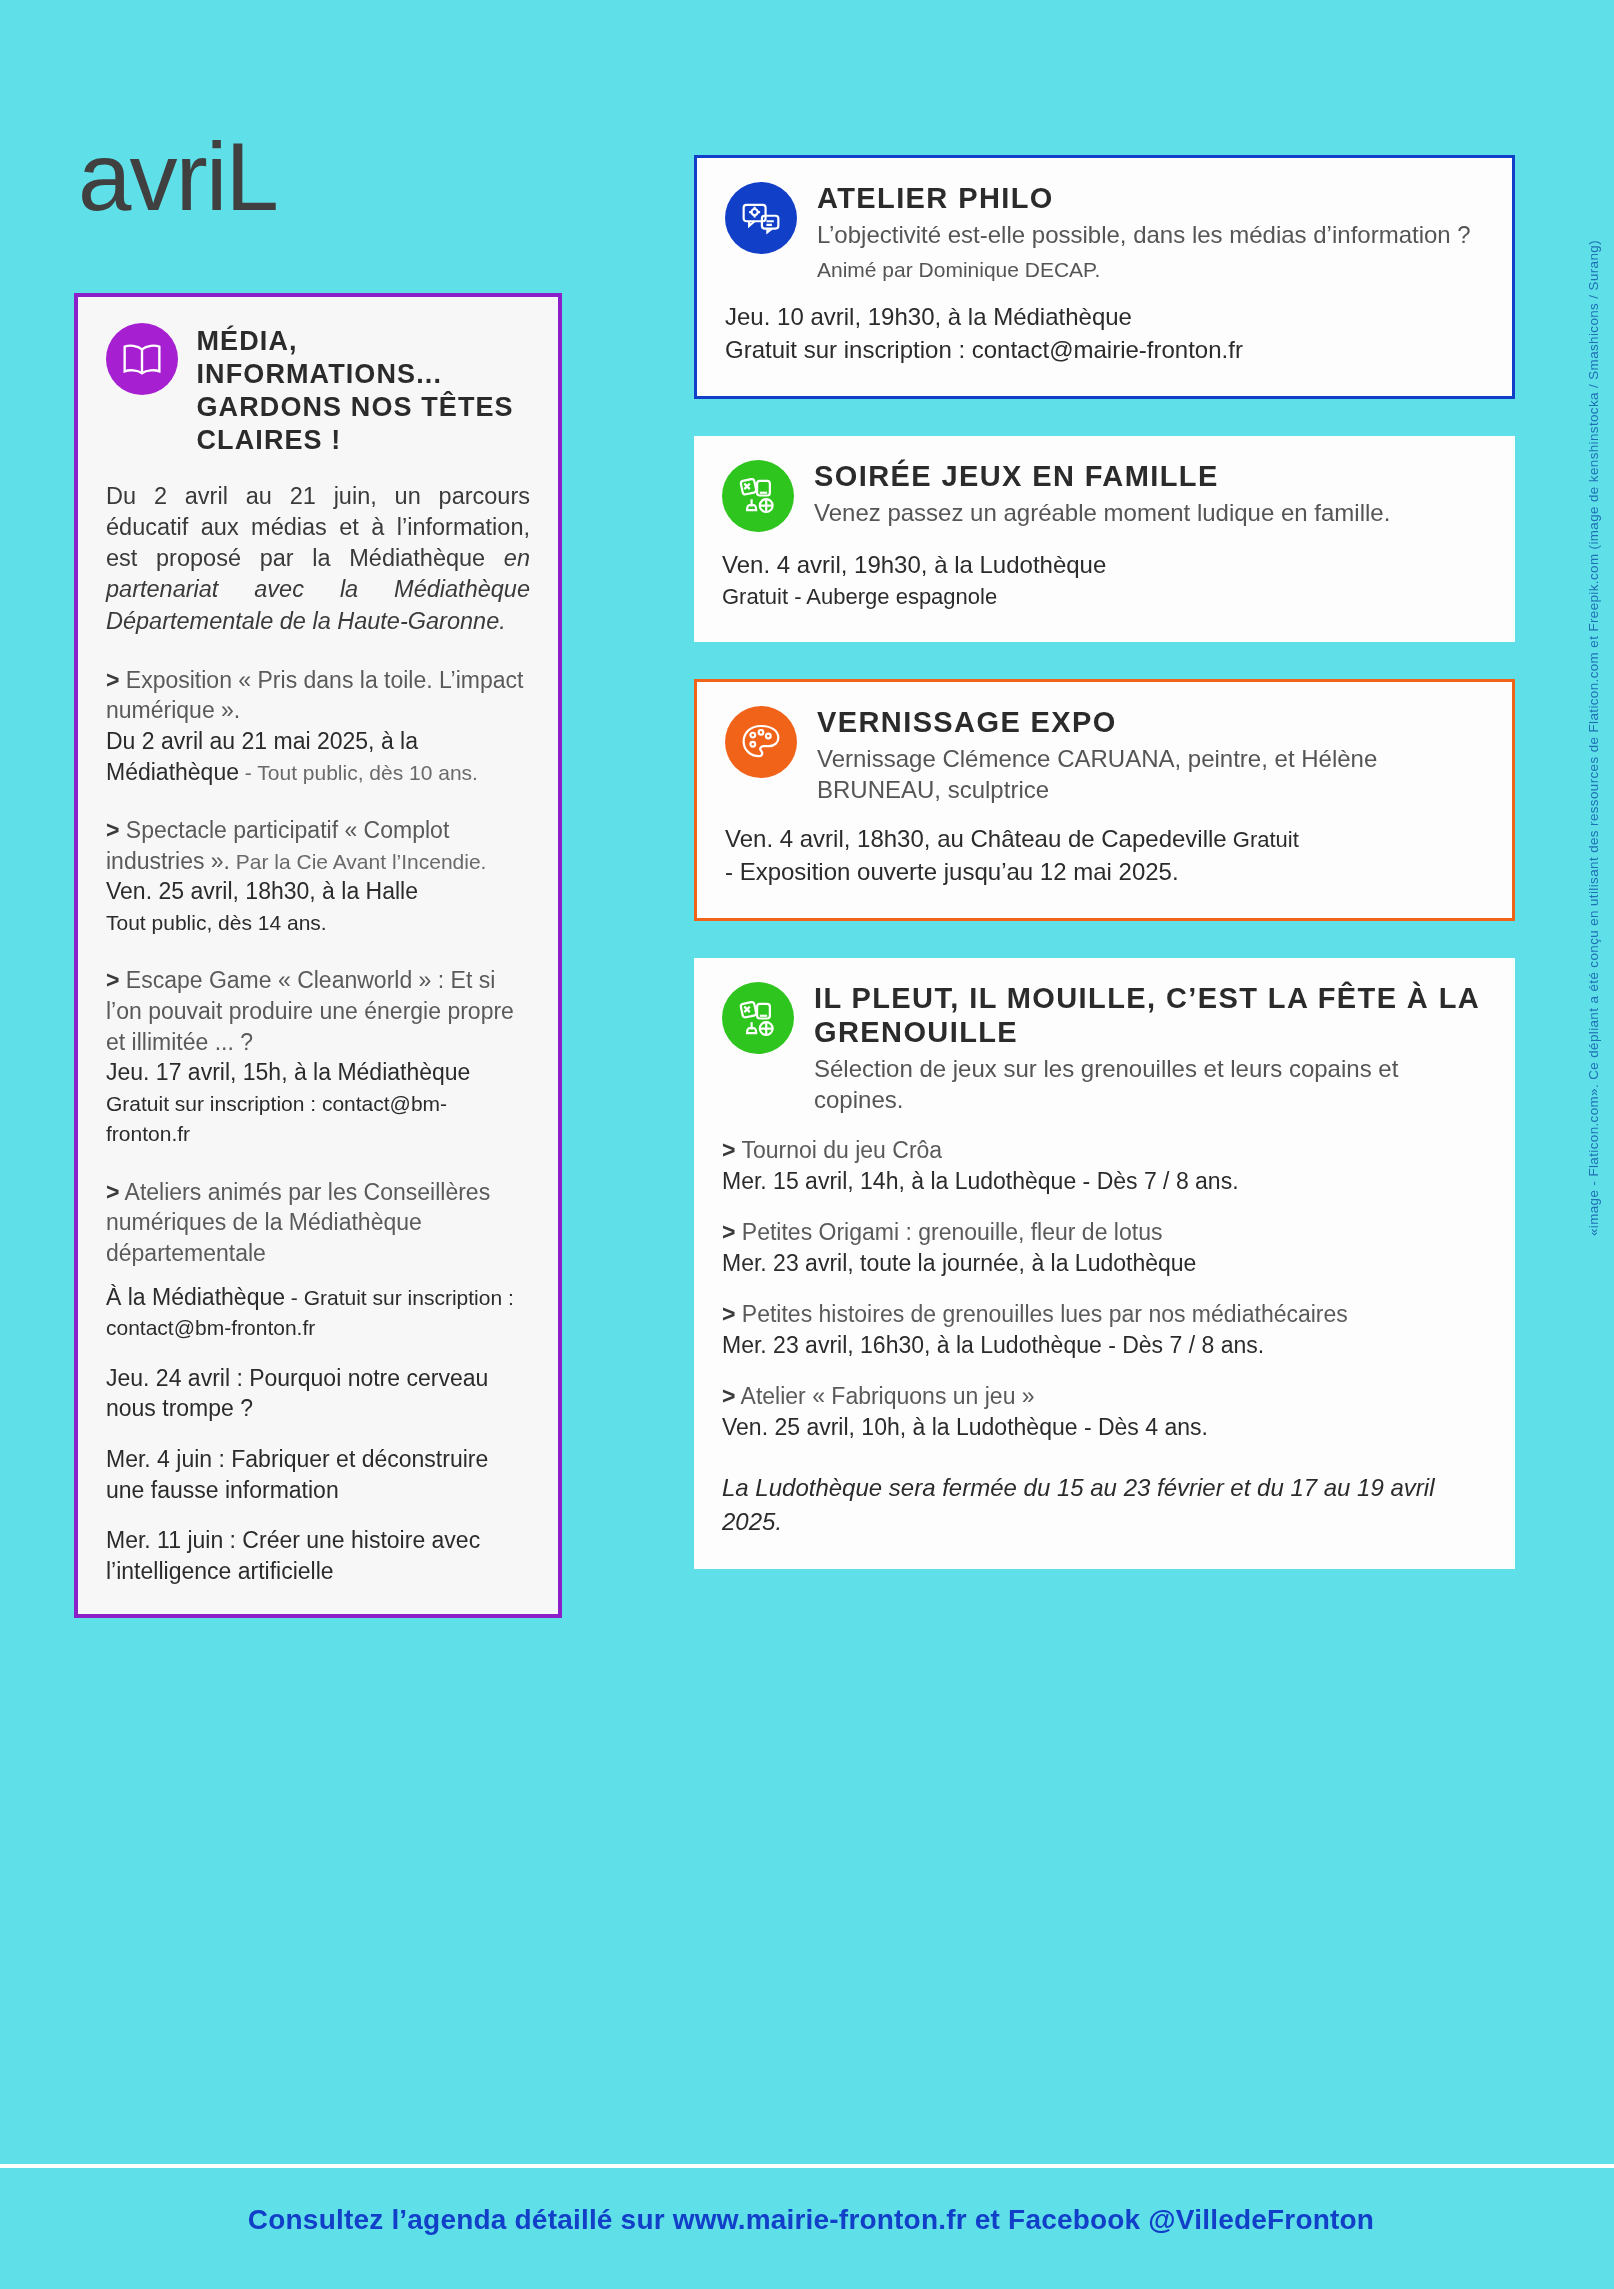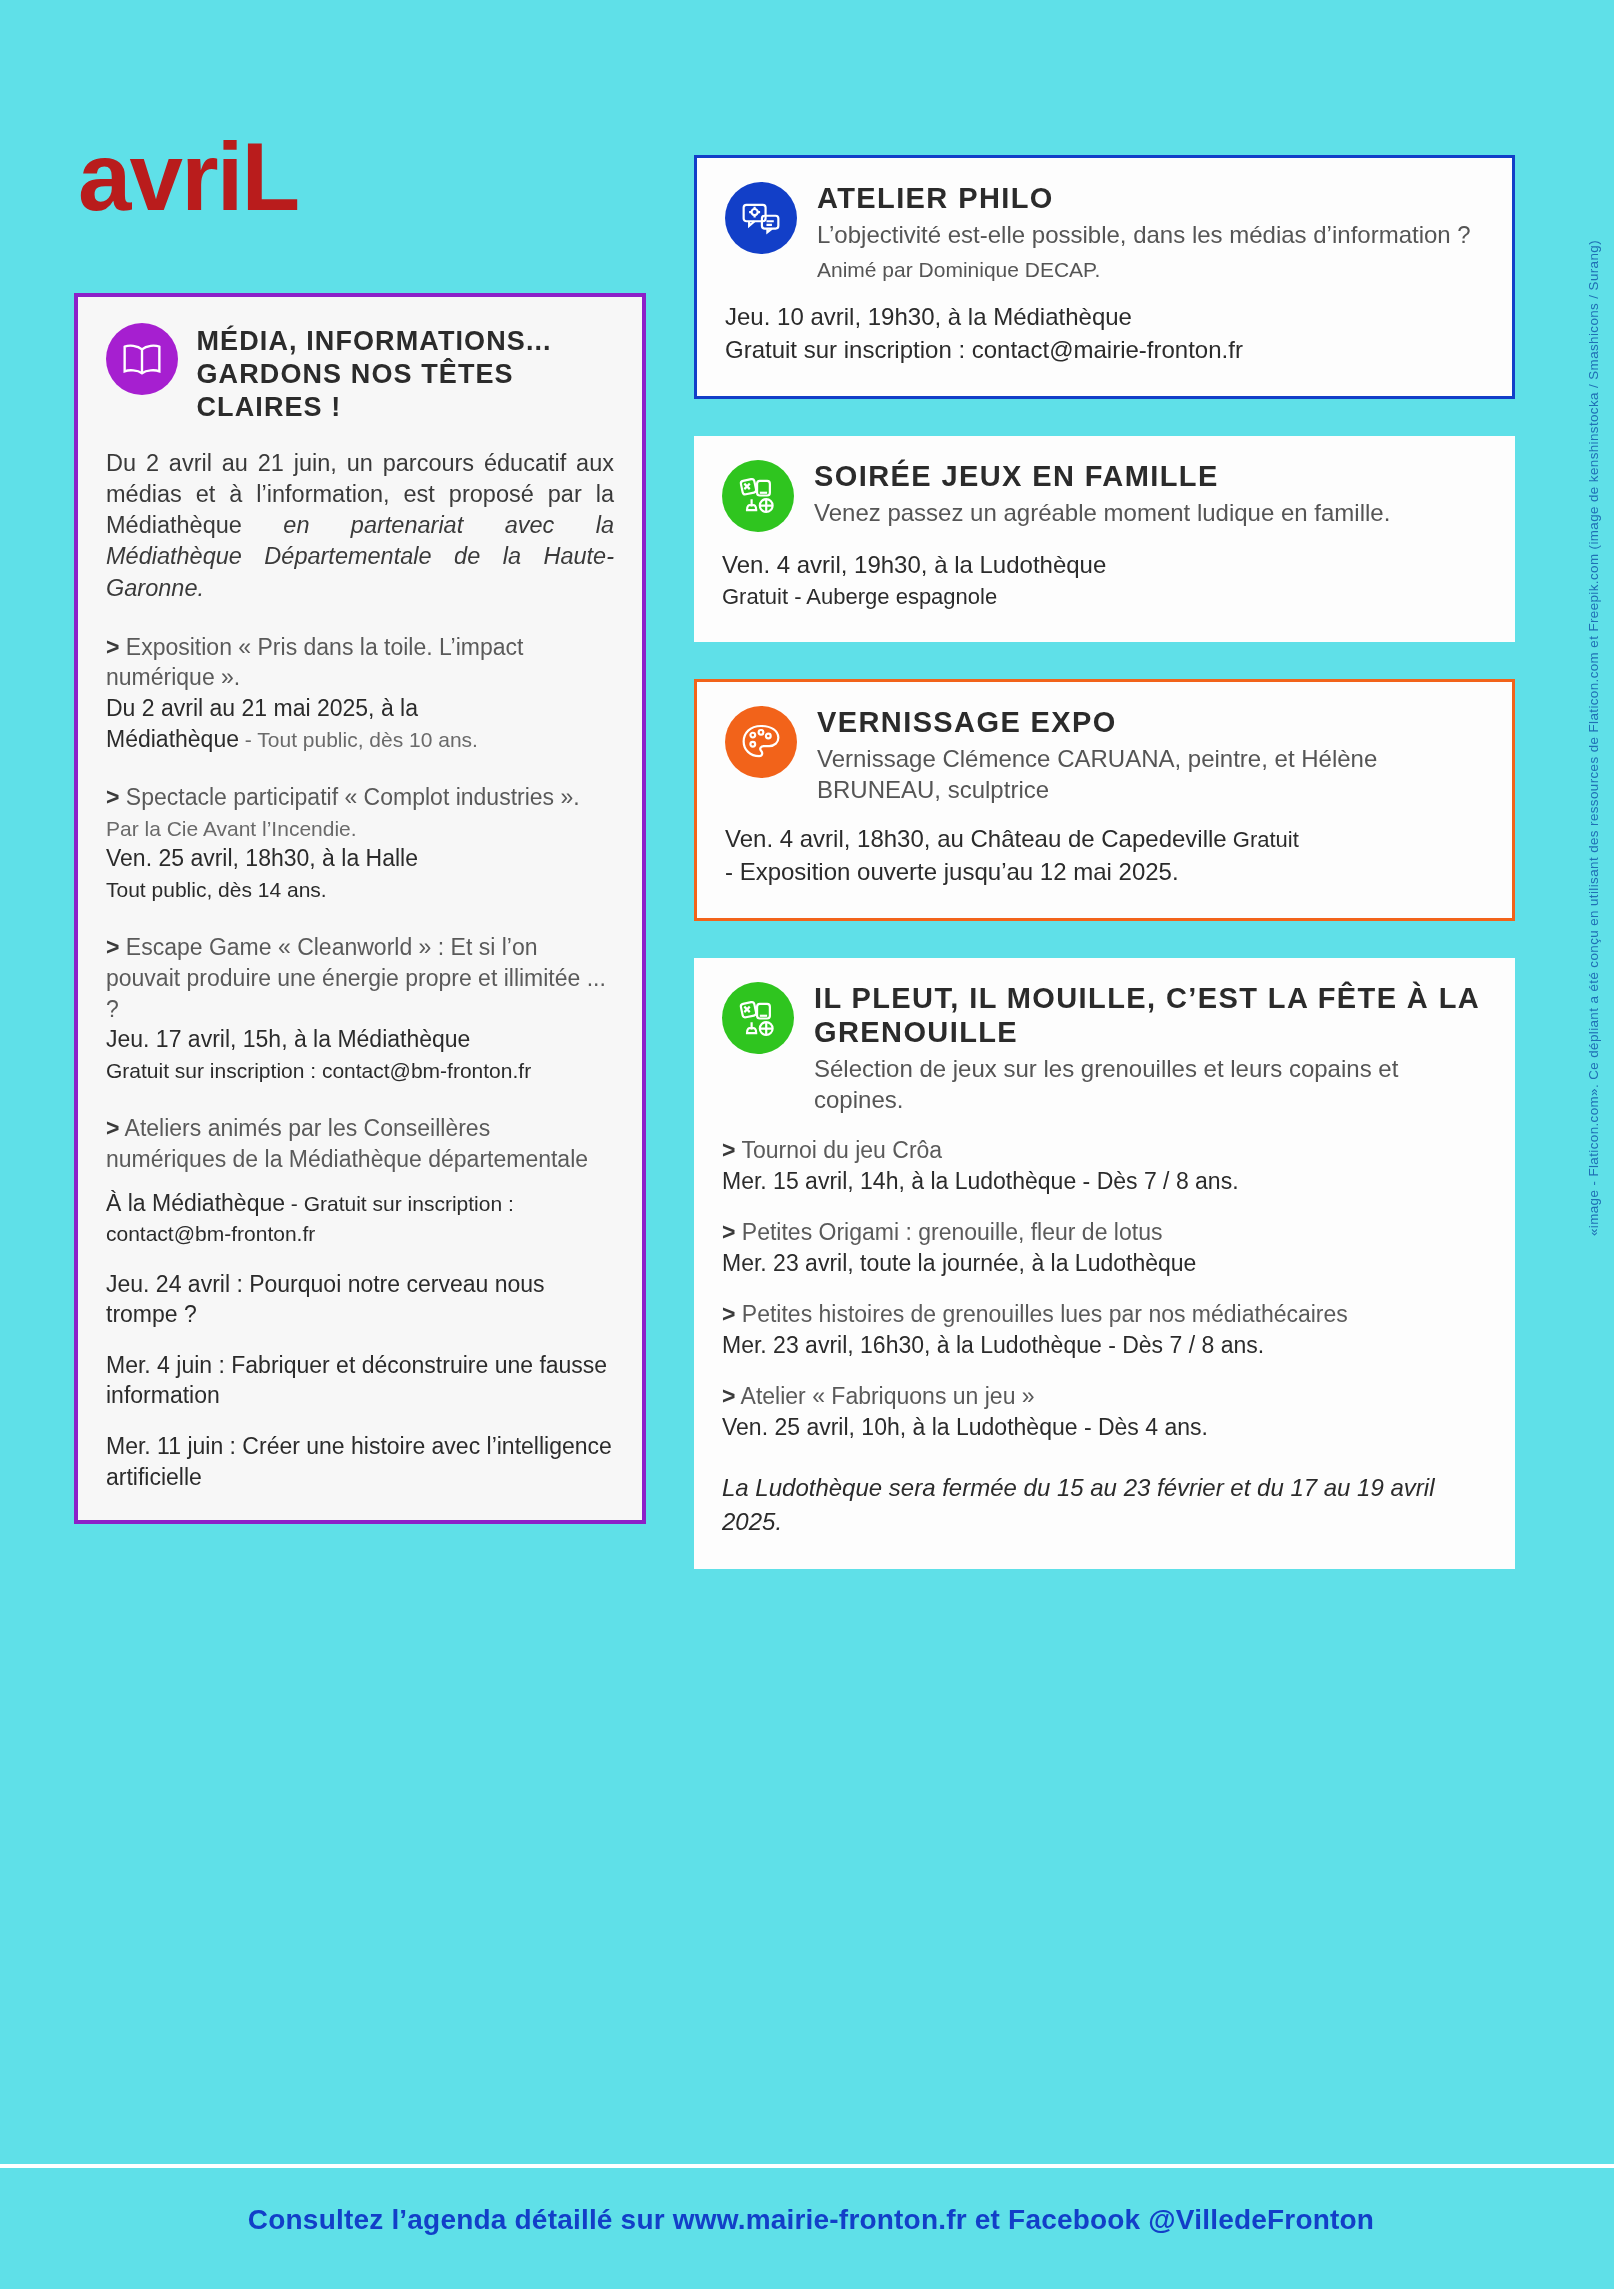--- a/index.html
+++ b/index.html
@@ -9,32 +9,32 @@
     font-family:"Liberation Sans", sans-serif;
     color:#2b2b2b;
     position:relative;
     overflow:hidden;
   }
   
   .month {
     position:absolute;
     left:78px; top:129px;
     font-size:96px;
-    font-weight:700;
-    color:#b91c1c;
+    font-weight:400;
+    color:#404040;
     letter-spacing:-1.8px;
     line-height:1;
     font-family:"Liberation Sans", sans-serif;
   }
 
   
   .left-panel {
     position:absolute;
     left:74px; top:293px;
-    width:572px;
+    width:488px;
     background:#f7f7f7;
     border:4.6px solid #8c20c8;
     box-sizing:border-box;
     padding:26px 28px 28px 28px;
   }
   .lp-head { display:flex; align-items:flex-start; gap:18.5px; }
   .circle-icon {
     flex:0 0 auto;
     width:72px; height:72px;
     border-radius:50%;

